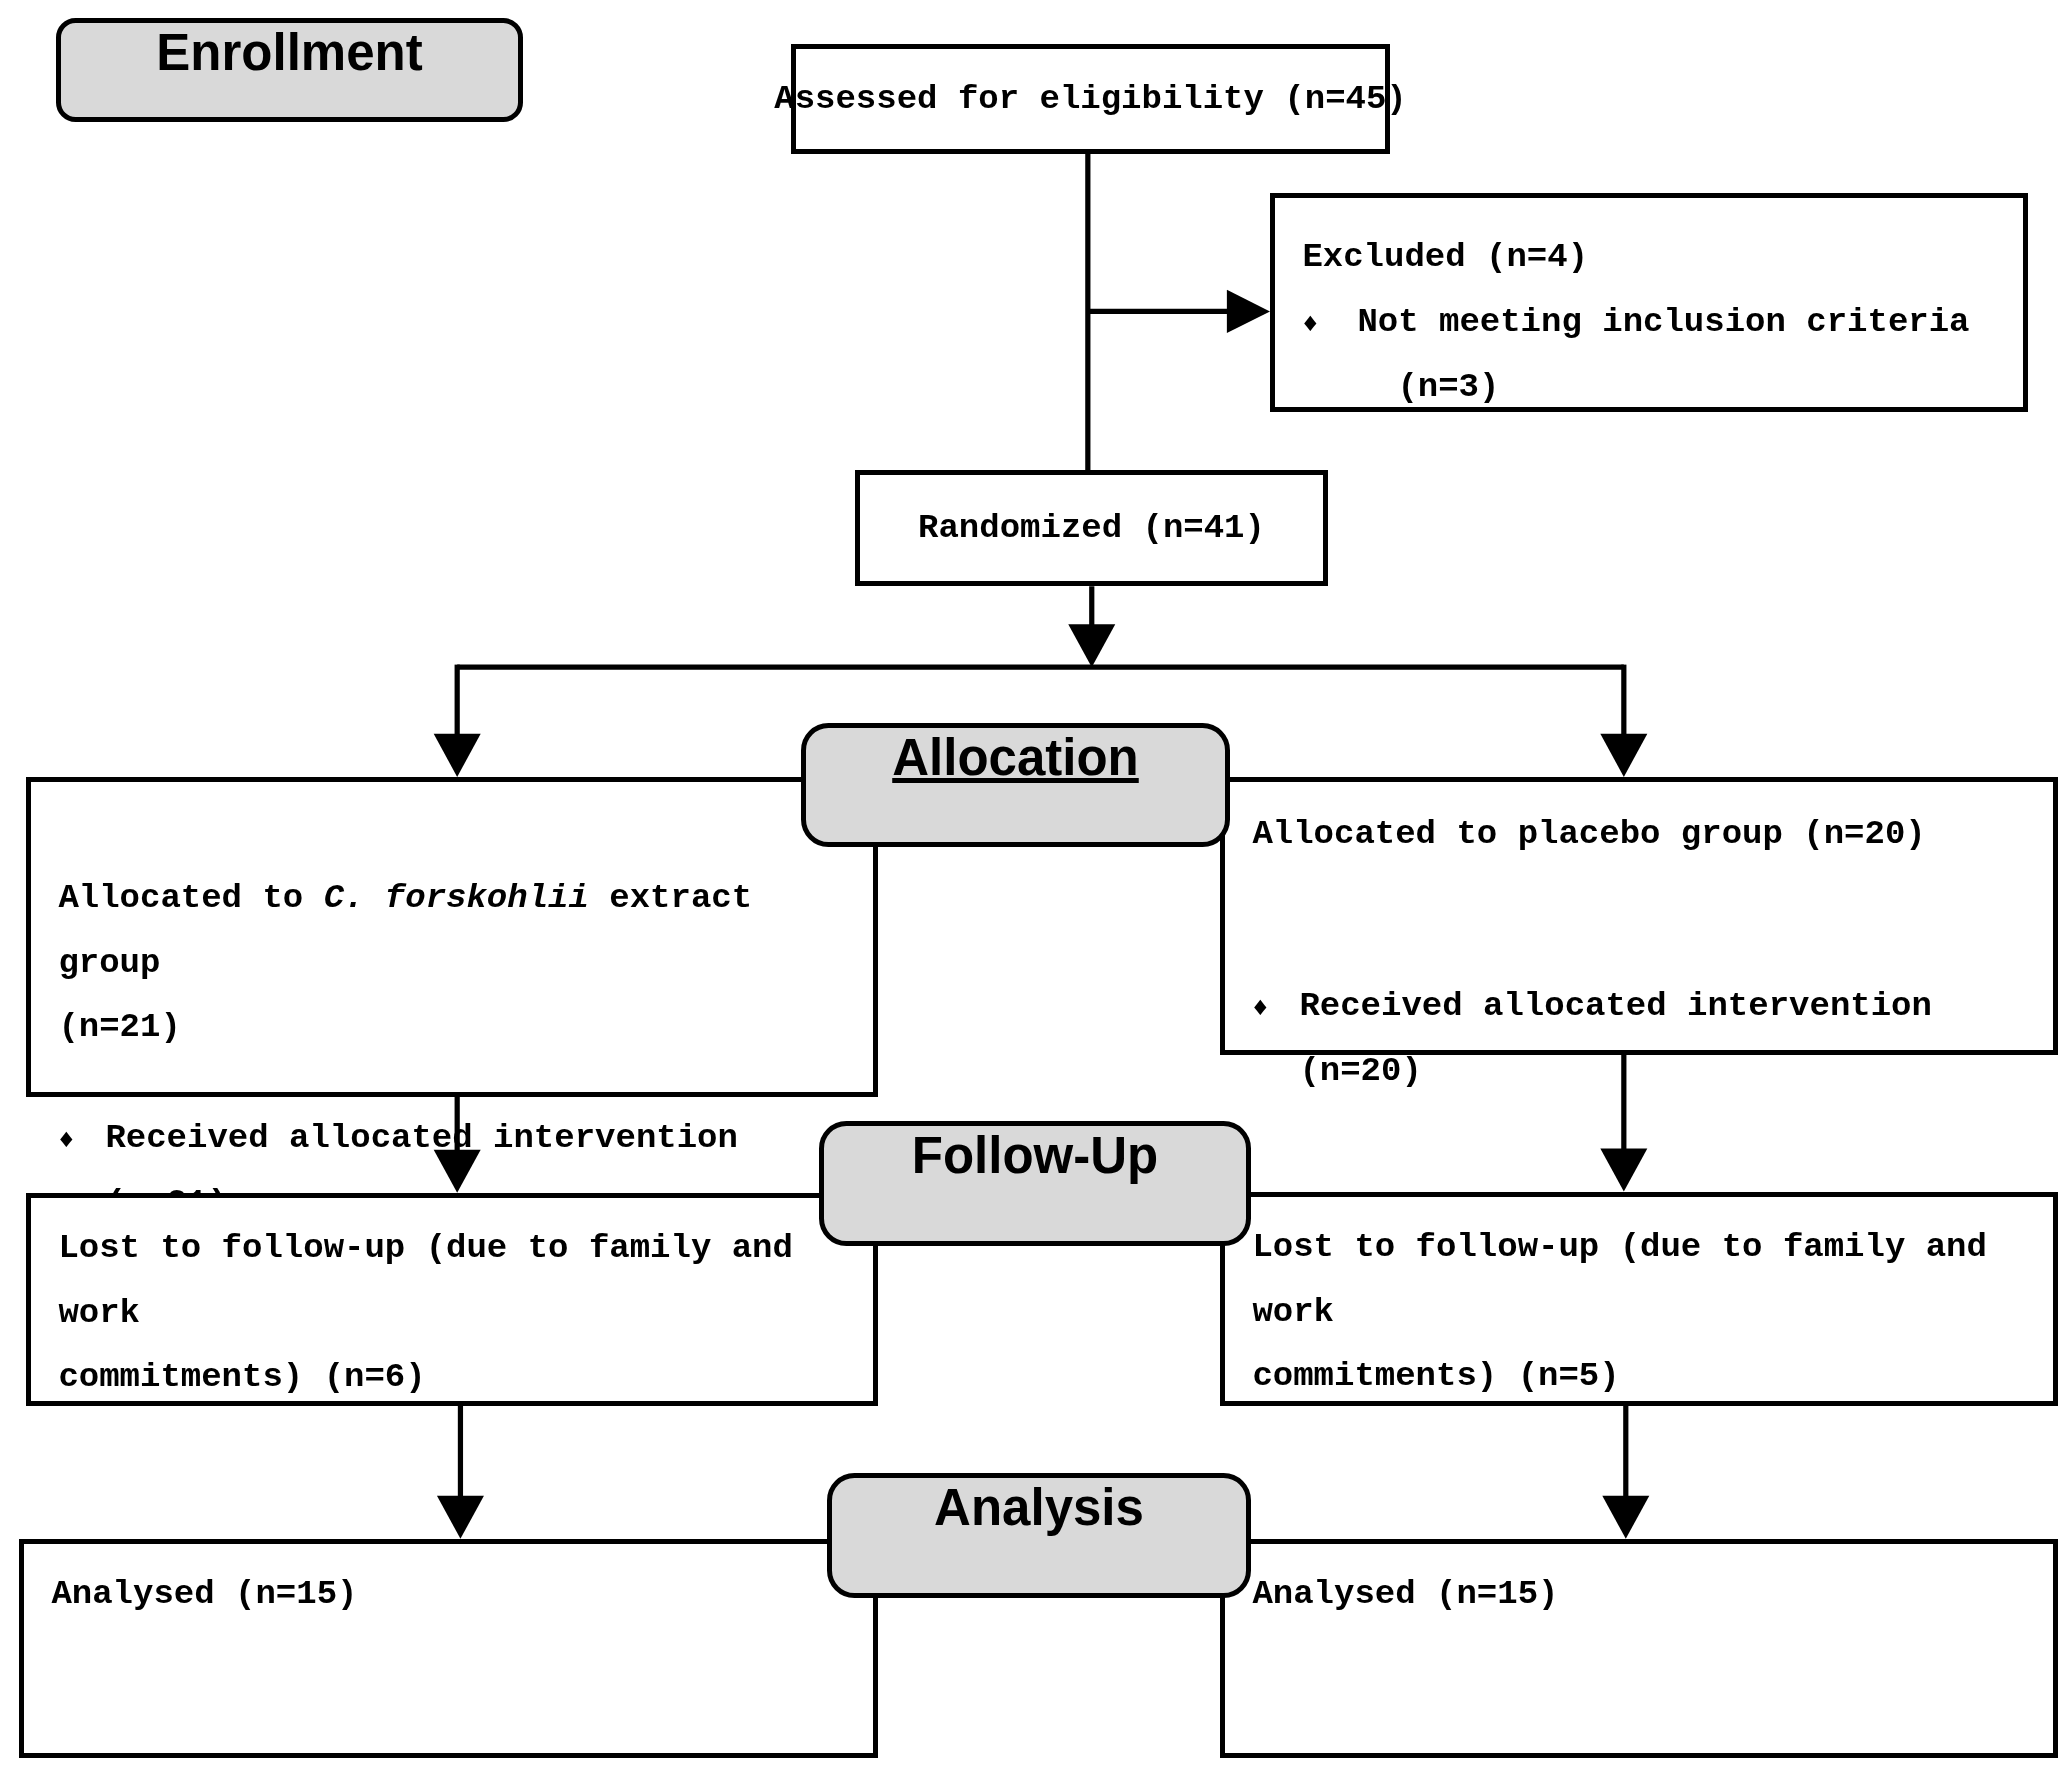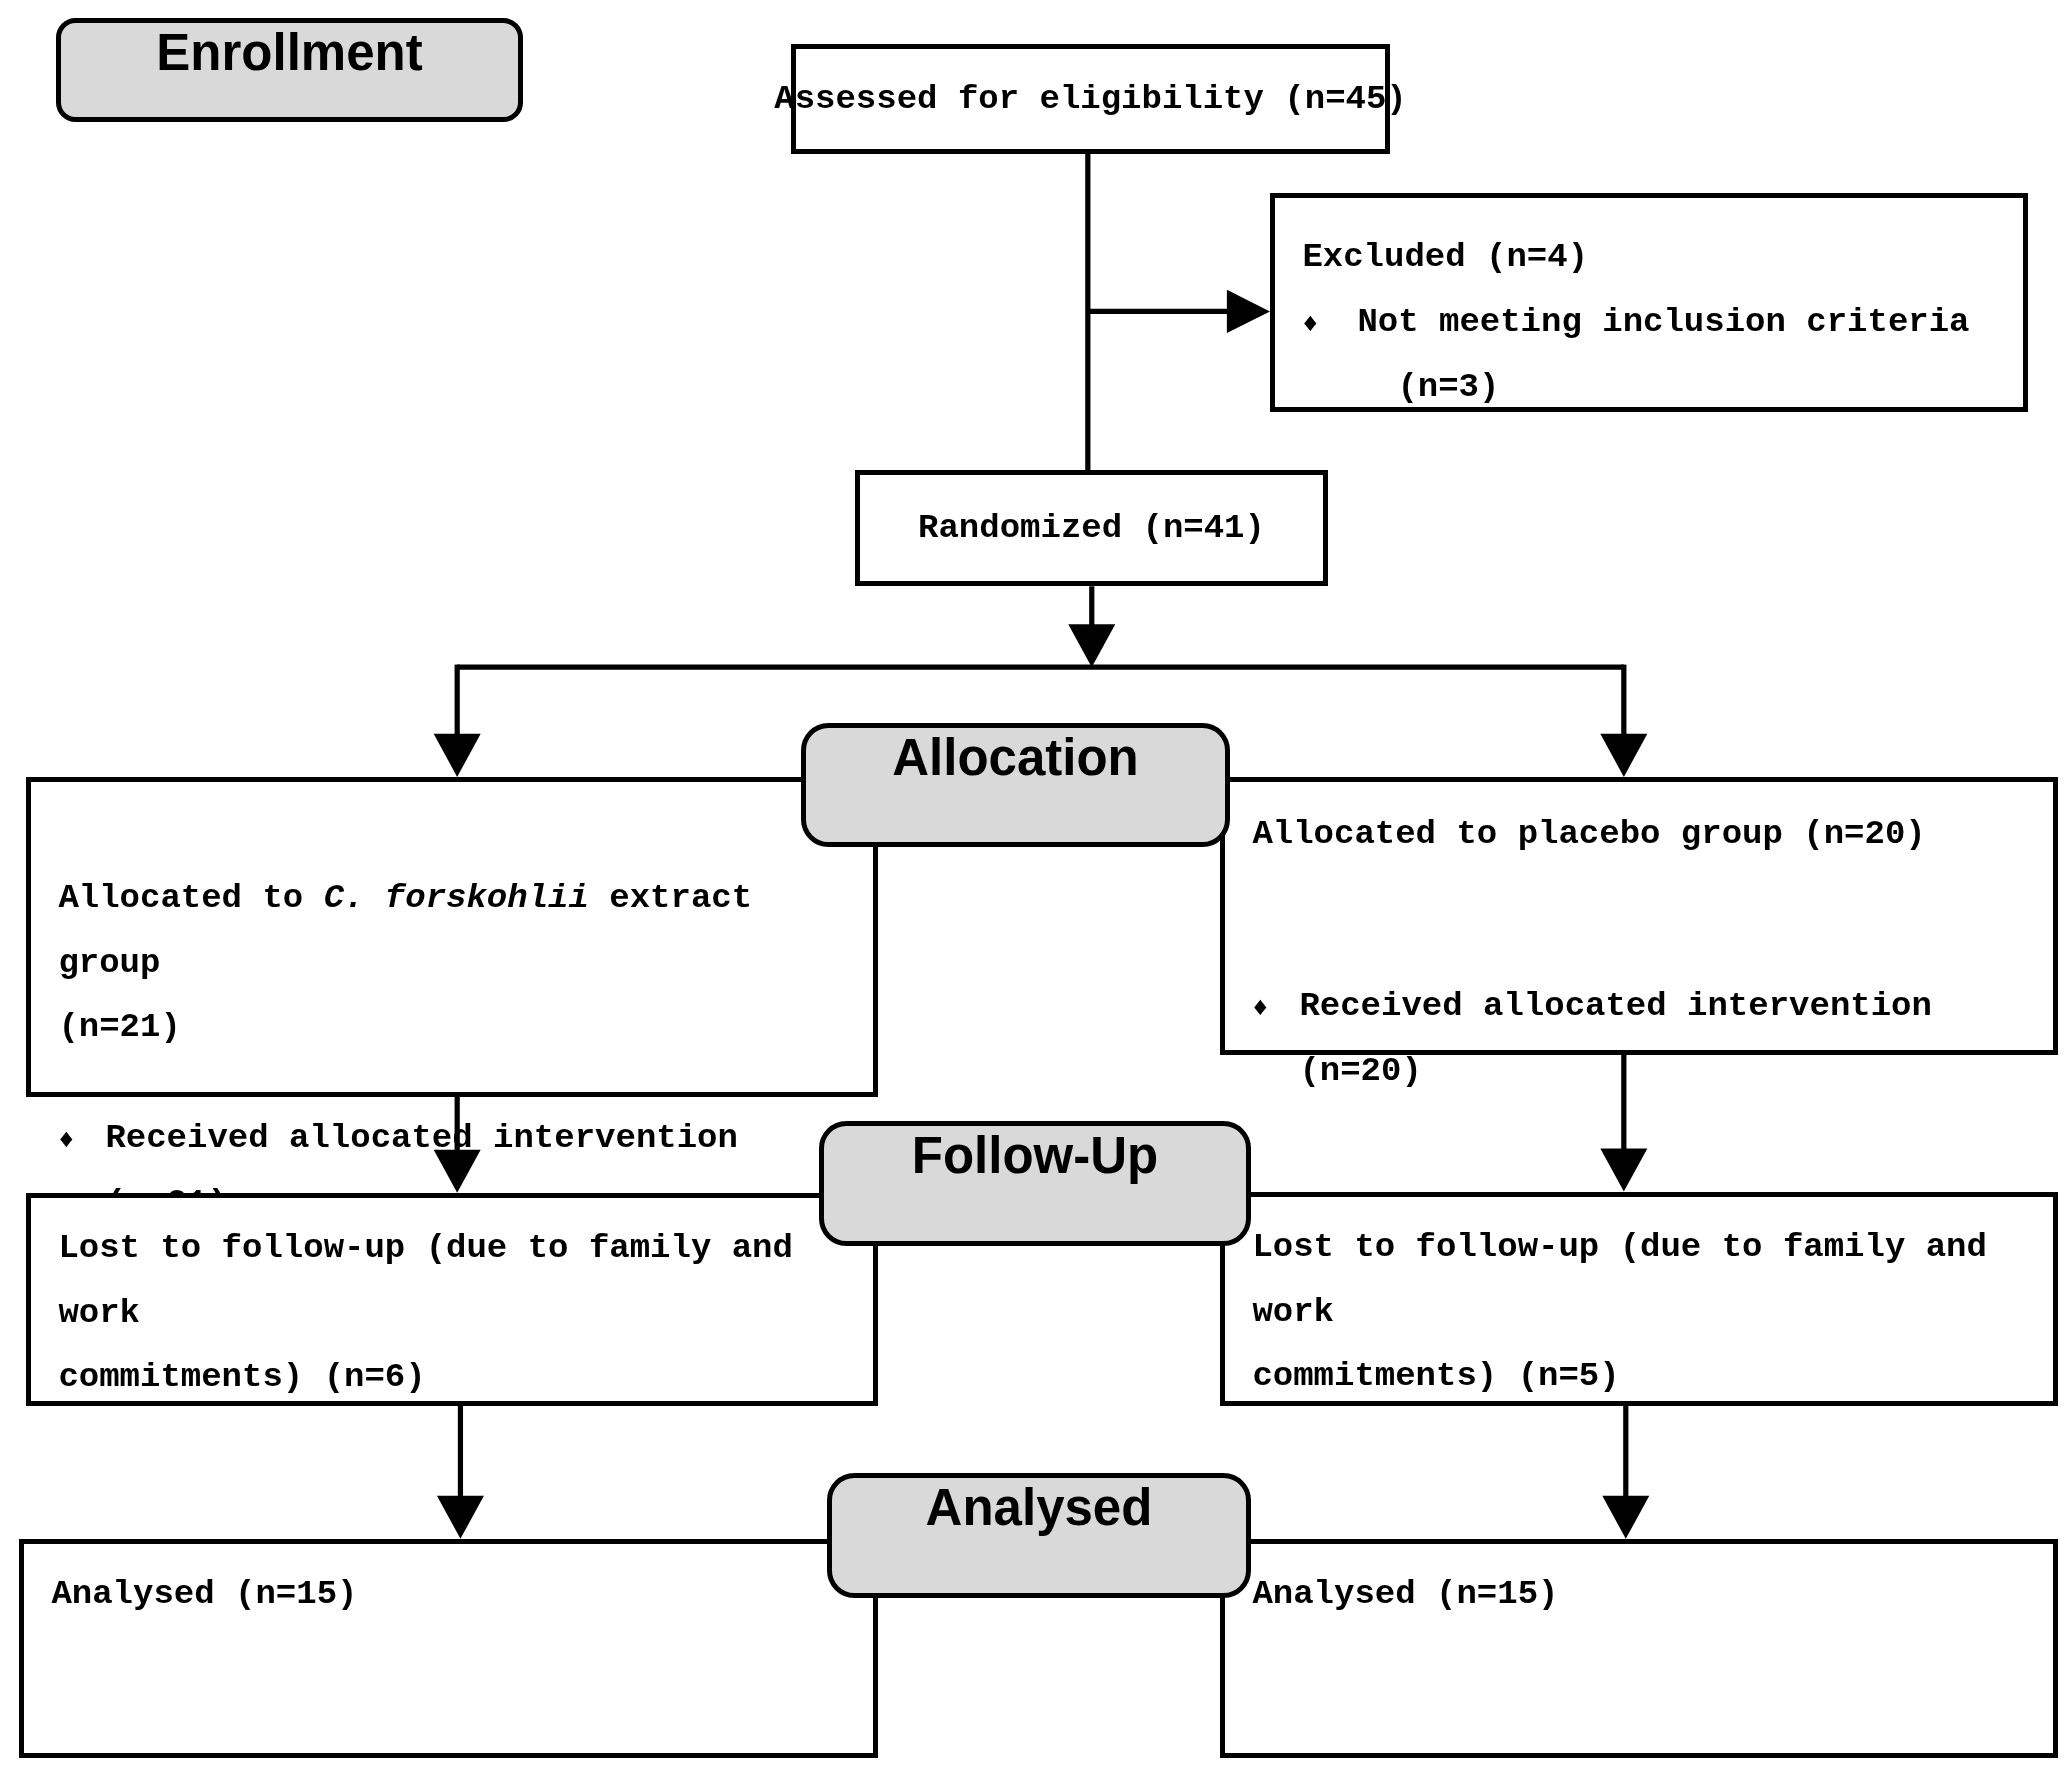--- a/index.html
+++ b/index.html
@@ -56,21 +56,21 @@
     background:#d9d9d9;
     border:5.9px solid #000000;
     box-sizing:border-box;
     border-radius:27.4px;
     display:flex;align-items:flex-start;justify-content:center;
     font-size:51px;
     z-index:2;
     white-space:nowrap;
   }
   .label-enrollment{left:56px;  top:18.3px;  width:467px;height:104px;border-radius:19.6px;}
-  .label-allocation{left:801px;top:723px;width:429px;height:124px;}
+  .label-allocation{left:801px;top:723px;width:429px;height:124px;text-decoration:underline;}
   .label-followup  {left:819px;top:1121px;width:432px;height:125px;}
   .label-analysis  {left:827px;top:1473px;width:424px;height:125px;}
 </style>
 </head>
 <body>
 
 <div class="canvas">
 
   <svg class="connectors" viewBox="0 0 3164 2728" xmlns="http://www.w3.org/2000/svg">
 
@@ -106,21 +106,21 @@
   <div class="stage-label label-enrollment">
     <span>Enrollment</span>
   </div>
   <div class="stage-label label-allocation">
     <span>Allocation</span>
   </div>
   <div class="stage-label label-followup">
     <span>Follow-Up</span>
   </div>
   <div class="stage-label label-analysis">
-    <span>Analysed</span>
+    <span>Analysis</span>
   </div>
 
   <div class="box box-assessed center">
     <span>Assessed for eligibility (n=45)</span>
   </div>
 
   <div class="box box-excluded">
     <div class="para">Excluded (n=4)</div>
     <div class="bullet-item">
       <span class="bullet">♦</span>

